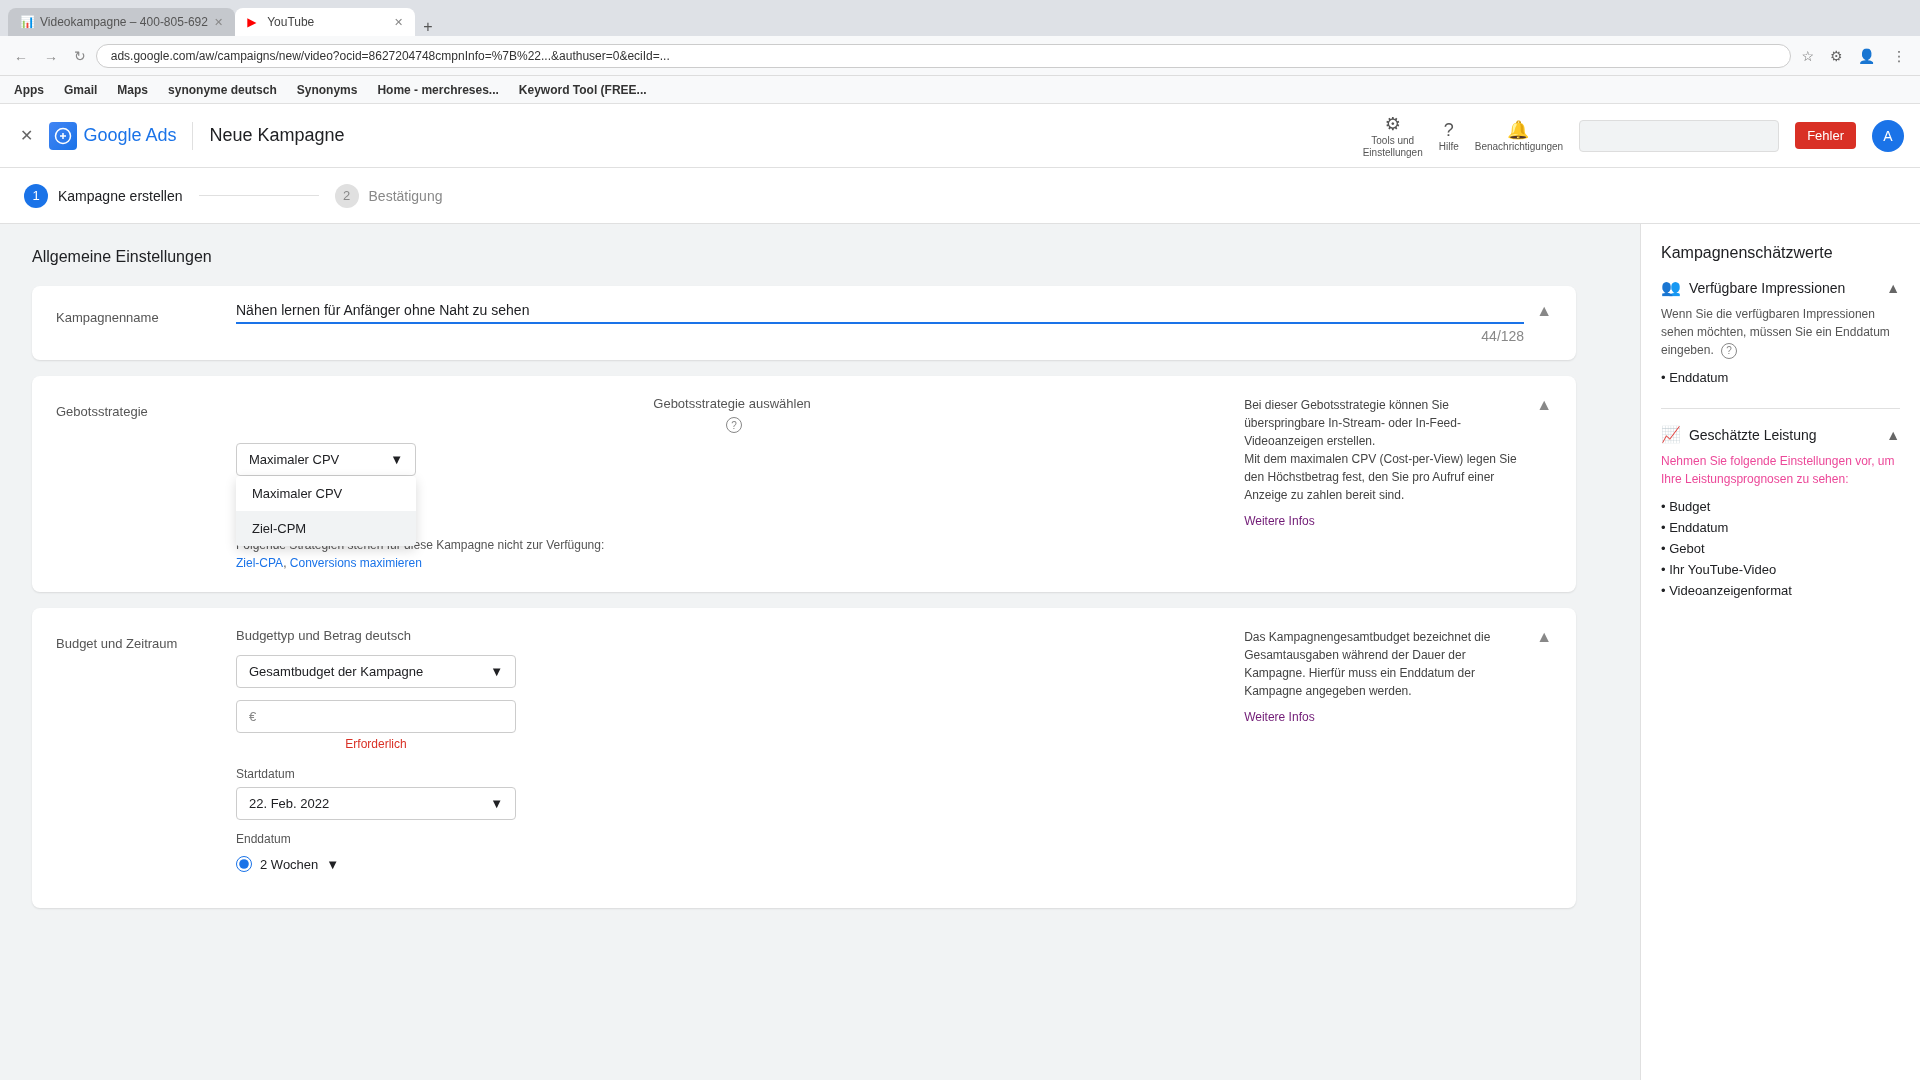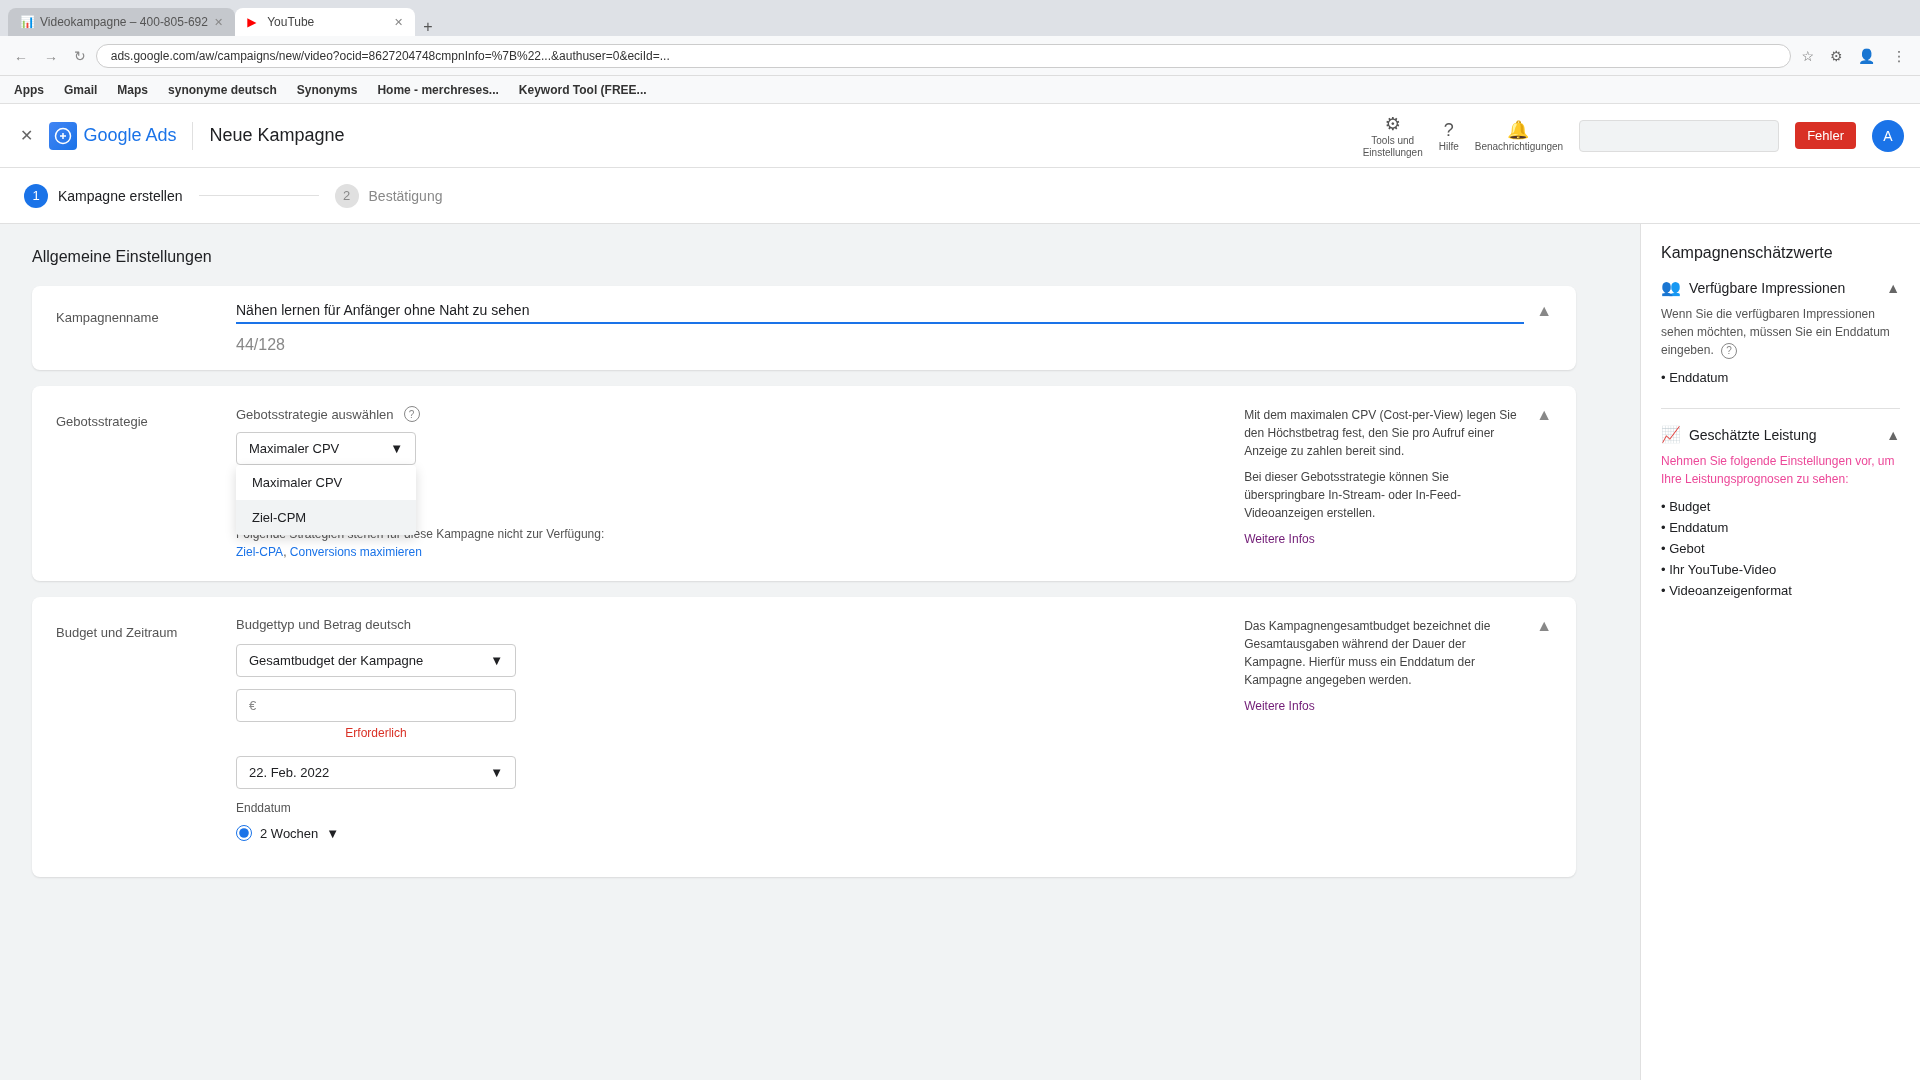--- a/index.html
+++ b/index.html
@@ -57,21 +57,21 @@
 
     
     .card { background: #fff; border-radius: 8px; margin-bottom: 16px; padding: 0; overflow: visible; box-shadow: 0 1px 2px rgba(0,0,0,0.1); }
     .card-inner { padding: 20px 24px; }
 
     .field-row { display: flex; align-items: flex-start; gap: 16px; }
     .field-label { font-size: 13px; color: #555; min-width: 180px; padding-top: 8px; }
     .field-value { font-size: 13px; color: #202124; }
     .edit-icon { color: #888; cursor: pointer; font-size: 16px; padding: 4px; border-radius: 50%; }
     .name-input { border: none; border-bottom: 2px solid #1a73e8; outline: none; font-size: 14px; color: #202124; width: 100%; padding-bottom: 4px; background: transparent; }
-    .char-count { font-size: 16px; color: #888; text-align: left; margin-top: 12px; }
+    .char-count { font-size: 14px; color: #888; text-align: right; margin-top: 4px; }
 
     
     .bidding-row { display: flex; align-items: flex-start; padding: 20px 24px; gap: 0; }
     .bidding-label { min-width: 180px; font-size: 13px; color: #555; padding-top: 8px; }
     .bidding-content { flex: 1; }
     .bidding-right { width: 300px; font-size: 12px; color: #444; line-height: 1.5; padding: 0 0 0 16px; }
 
     .bid-select-container { position: relative; display: inline-block; }
     .bid-select { border: 1px solid #ccc; border-radius: 4px; padding: 8px 12px; font-size: 13px; color: #202124; background: #fff; cursor: pointer; min-width: 180px; display: flex; align-items: center; justify-content: space-between; }
 
@@ -236,21 +236,21 @@
           <div class="char-count">44/128</div>
         </div>
         <span class="collapse-btn" style="margin-left:12px;">▲</span>
       </div>
     </div>
 
     <div class="card" style="overflow:visible;">
       <div class="bidding-row">
         <span class="bidding-label">Gebotsstrategie</span>
         <div class="bidding-content">
-          <div style="display:flex;align-items:center;gap:6px;margin-bottom:10px;">
+          <div style="display:flex;align-items:center;gap:6px;margin-bottom:10px;flex-direction:column;">
             <span style="font-size:13px;color:#555;">Gebotsstrategie auswählen</span>
             <span class="info-icon">?</span>
           </div>
           
           <div class="bid-select-container" style="position:relative;">
             <div class="bid-select">
               <span>Maximaler CPV</span>
               <span>▼</span>
             </div>
             <div class="dropdown-menu">
@@ -259,22 +259,22 @@
             </div>
           </div>
           <div class="helper-text" style="margin-top:60px;">
             <span>Folgende Strategien stehen für diese Kampagne nicht zur Verfügung:</span>
             <br>
             <a class="helper-link">Ziel-CPA</a>,
             <a class="helper-link">Conversions maximieren</a>
           </div>
         </div>
         <div class="bidding-right">
+          <p style="font-size:12px;color:#444;line-height:1.5;">Bei dieser Gebotsstrategie können Sie überspringbare In-Stream- oder In-Feed-Videoanzeigen erstellen.</p>
           <p style="margin-bottom:8px;font-size:12px;color:#444;line-height:1.5;">Mit dem maximalen CPV (Cost-per-View) legen Sie den Höchstbetrag fest, den Sie pro Aufruf einer Anzeige zu zahlen bereit sind.</p>
-          <p style="font-size:12px;color:#444;line-height:1.5;">Bei dieser Gebotsstrategie können Sie überspringbare In-Stream- oder In-Feed-Videoanzeigen erstellen.</p>
           <a class="more-info-link">Weitere Infos</a>
         </div>
         <span class="collapse-btn" style="margin-left:8px;">▲</span>
       </div>
     </div>
 
     <div class="card">
       <div class="budget-row">
         <span class="budget-label">Budget und Zeitraum</span>
         <div class="budget-content">
@@ -284,20 +284,21 @@
             <span>▼</span>
           </div>
           <div class="budget-input-row">
             <span class="currency-symbol">€</span>
             <input type="text" class="budget-input" placeholder="" style="">
           </div>
           <div class="required-label">Erforderlich</div>
 
           <div style="margin-top:16px;">
             <div class="date-field">
+              <div class="date-label">Startdatum</div>
               <div class="date-select">
                 <span>22. Feb. 2022</span>
                 <span>▼</span>
               </div>
             </div>
             <div class="date-field">
               <div class="date-label">Enddatum</div>
               <div class="radio-option">
                 <input type="radio" class="radio-input" name="enddate" checked="" style="">
                 <span>2 Wochen</span>

